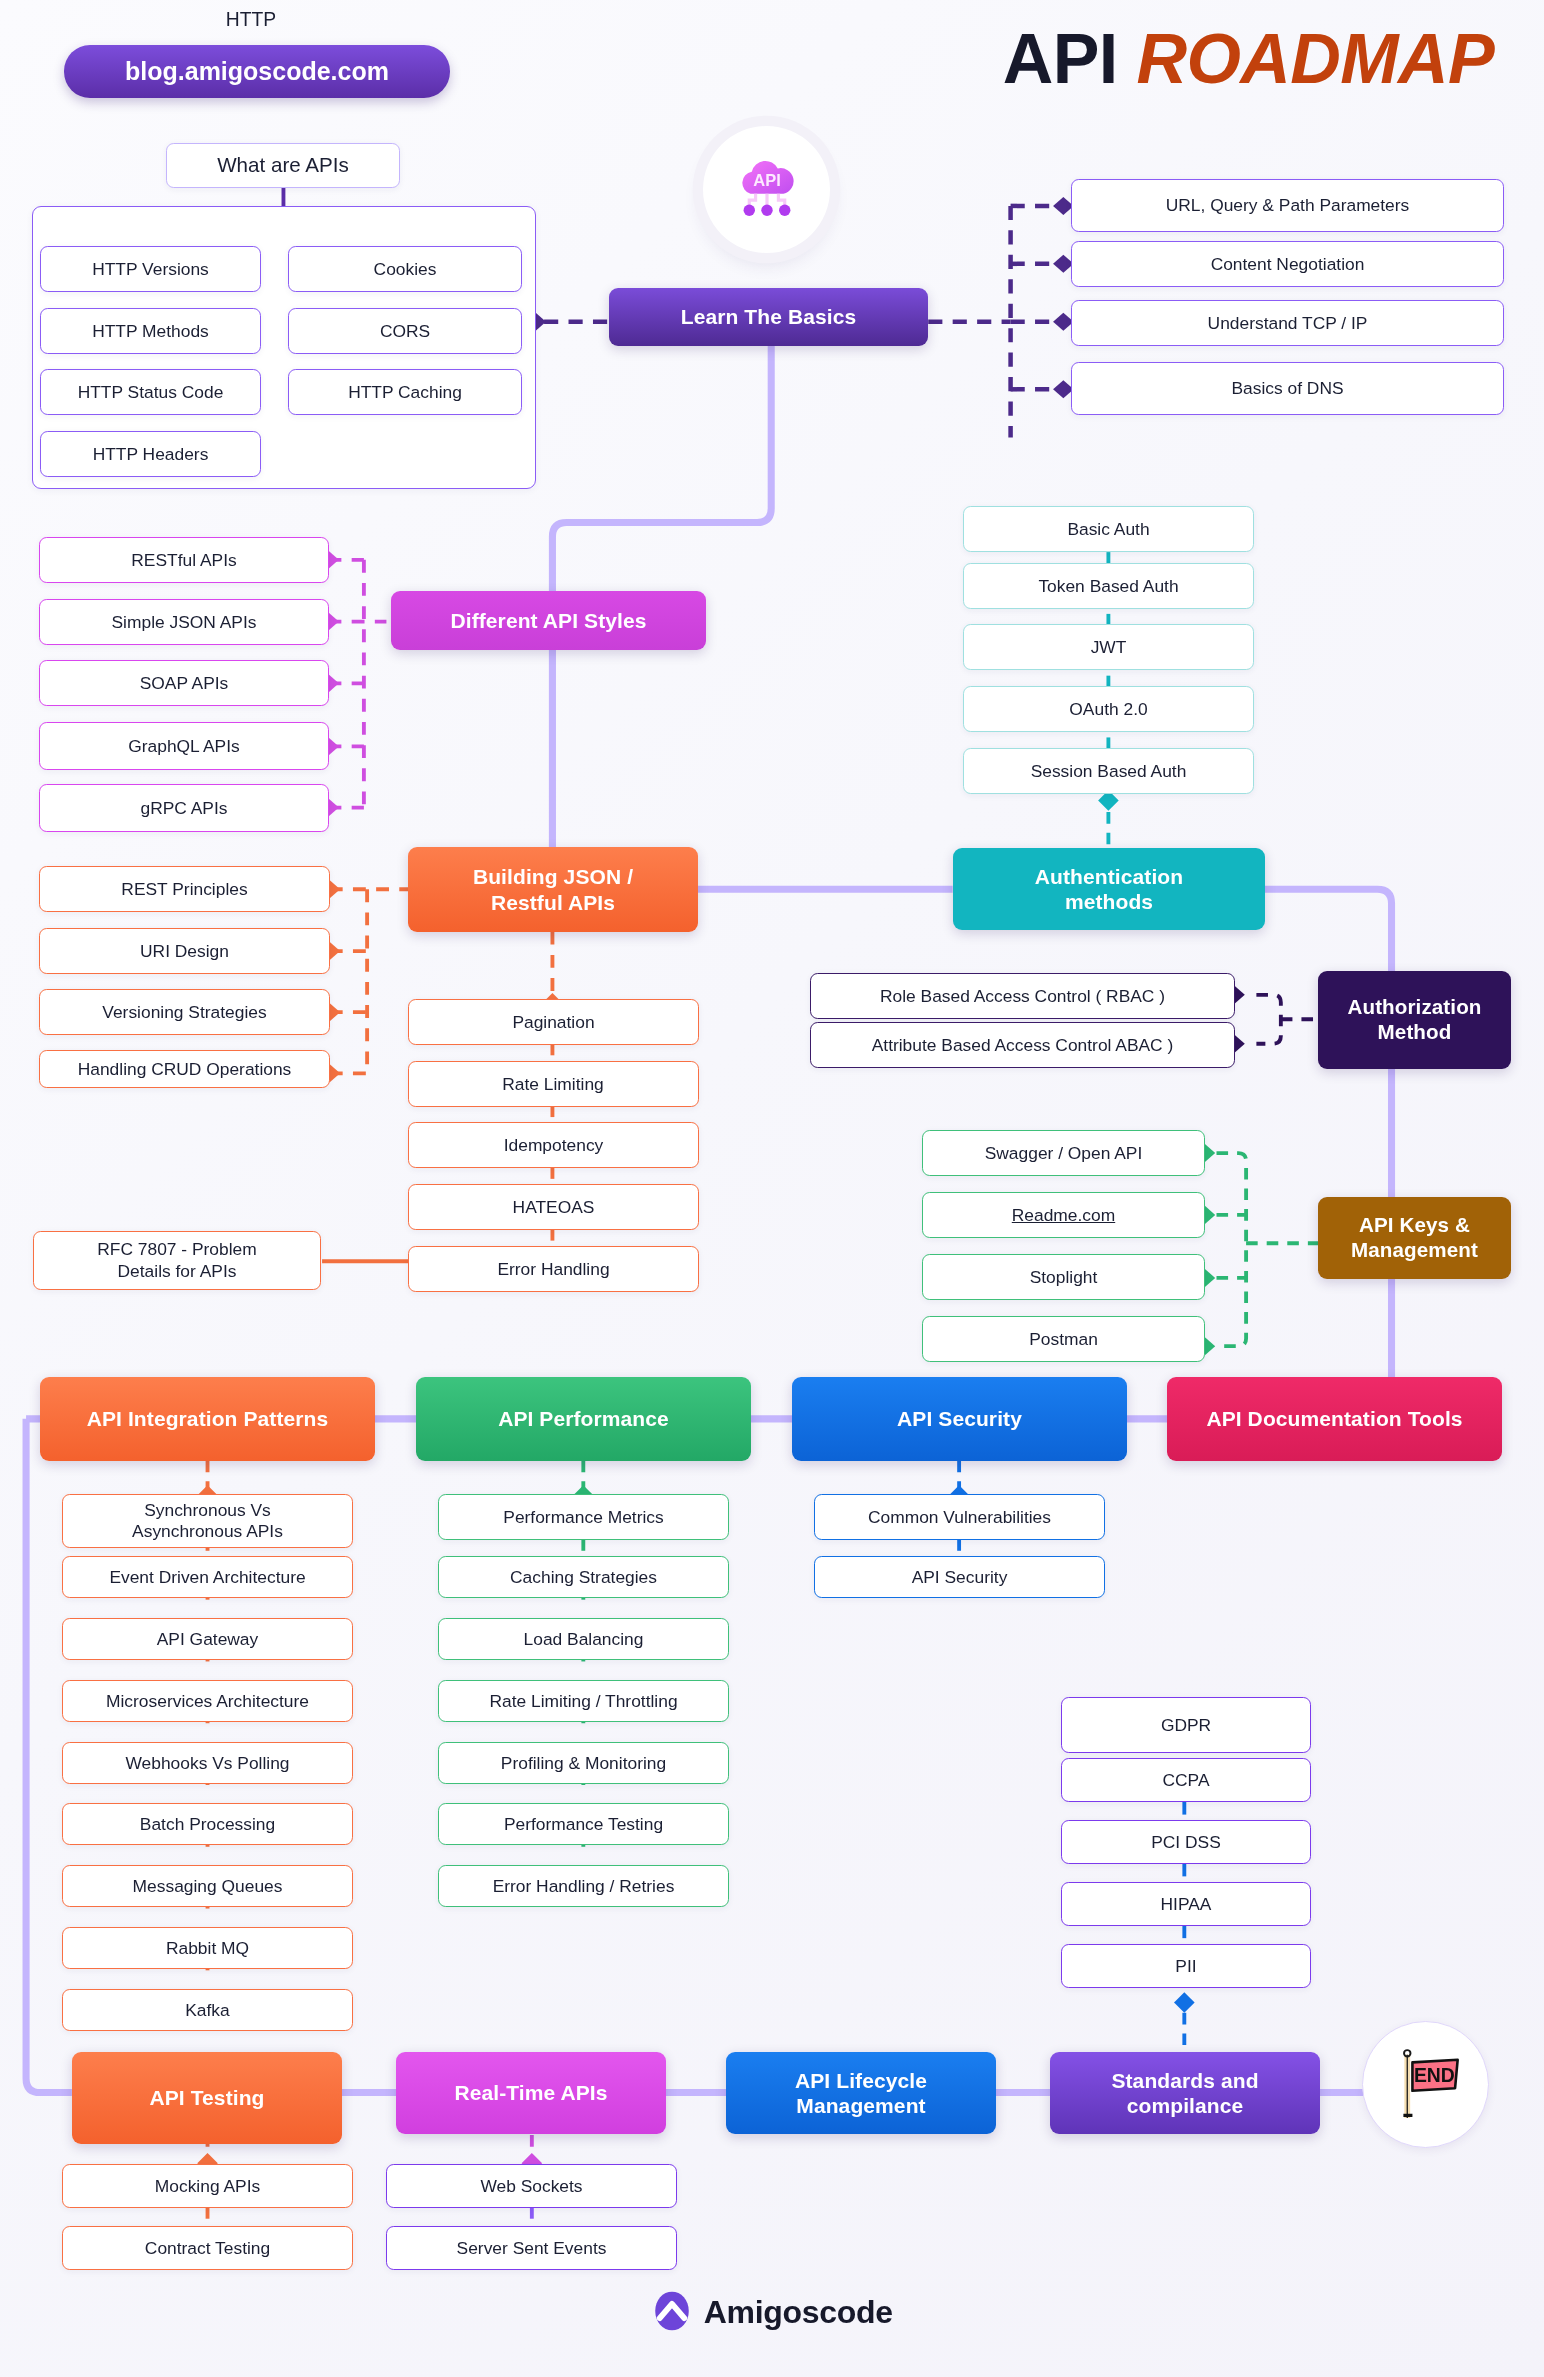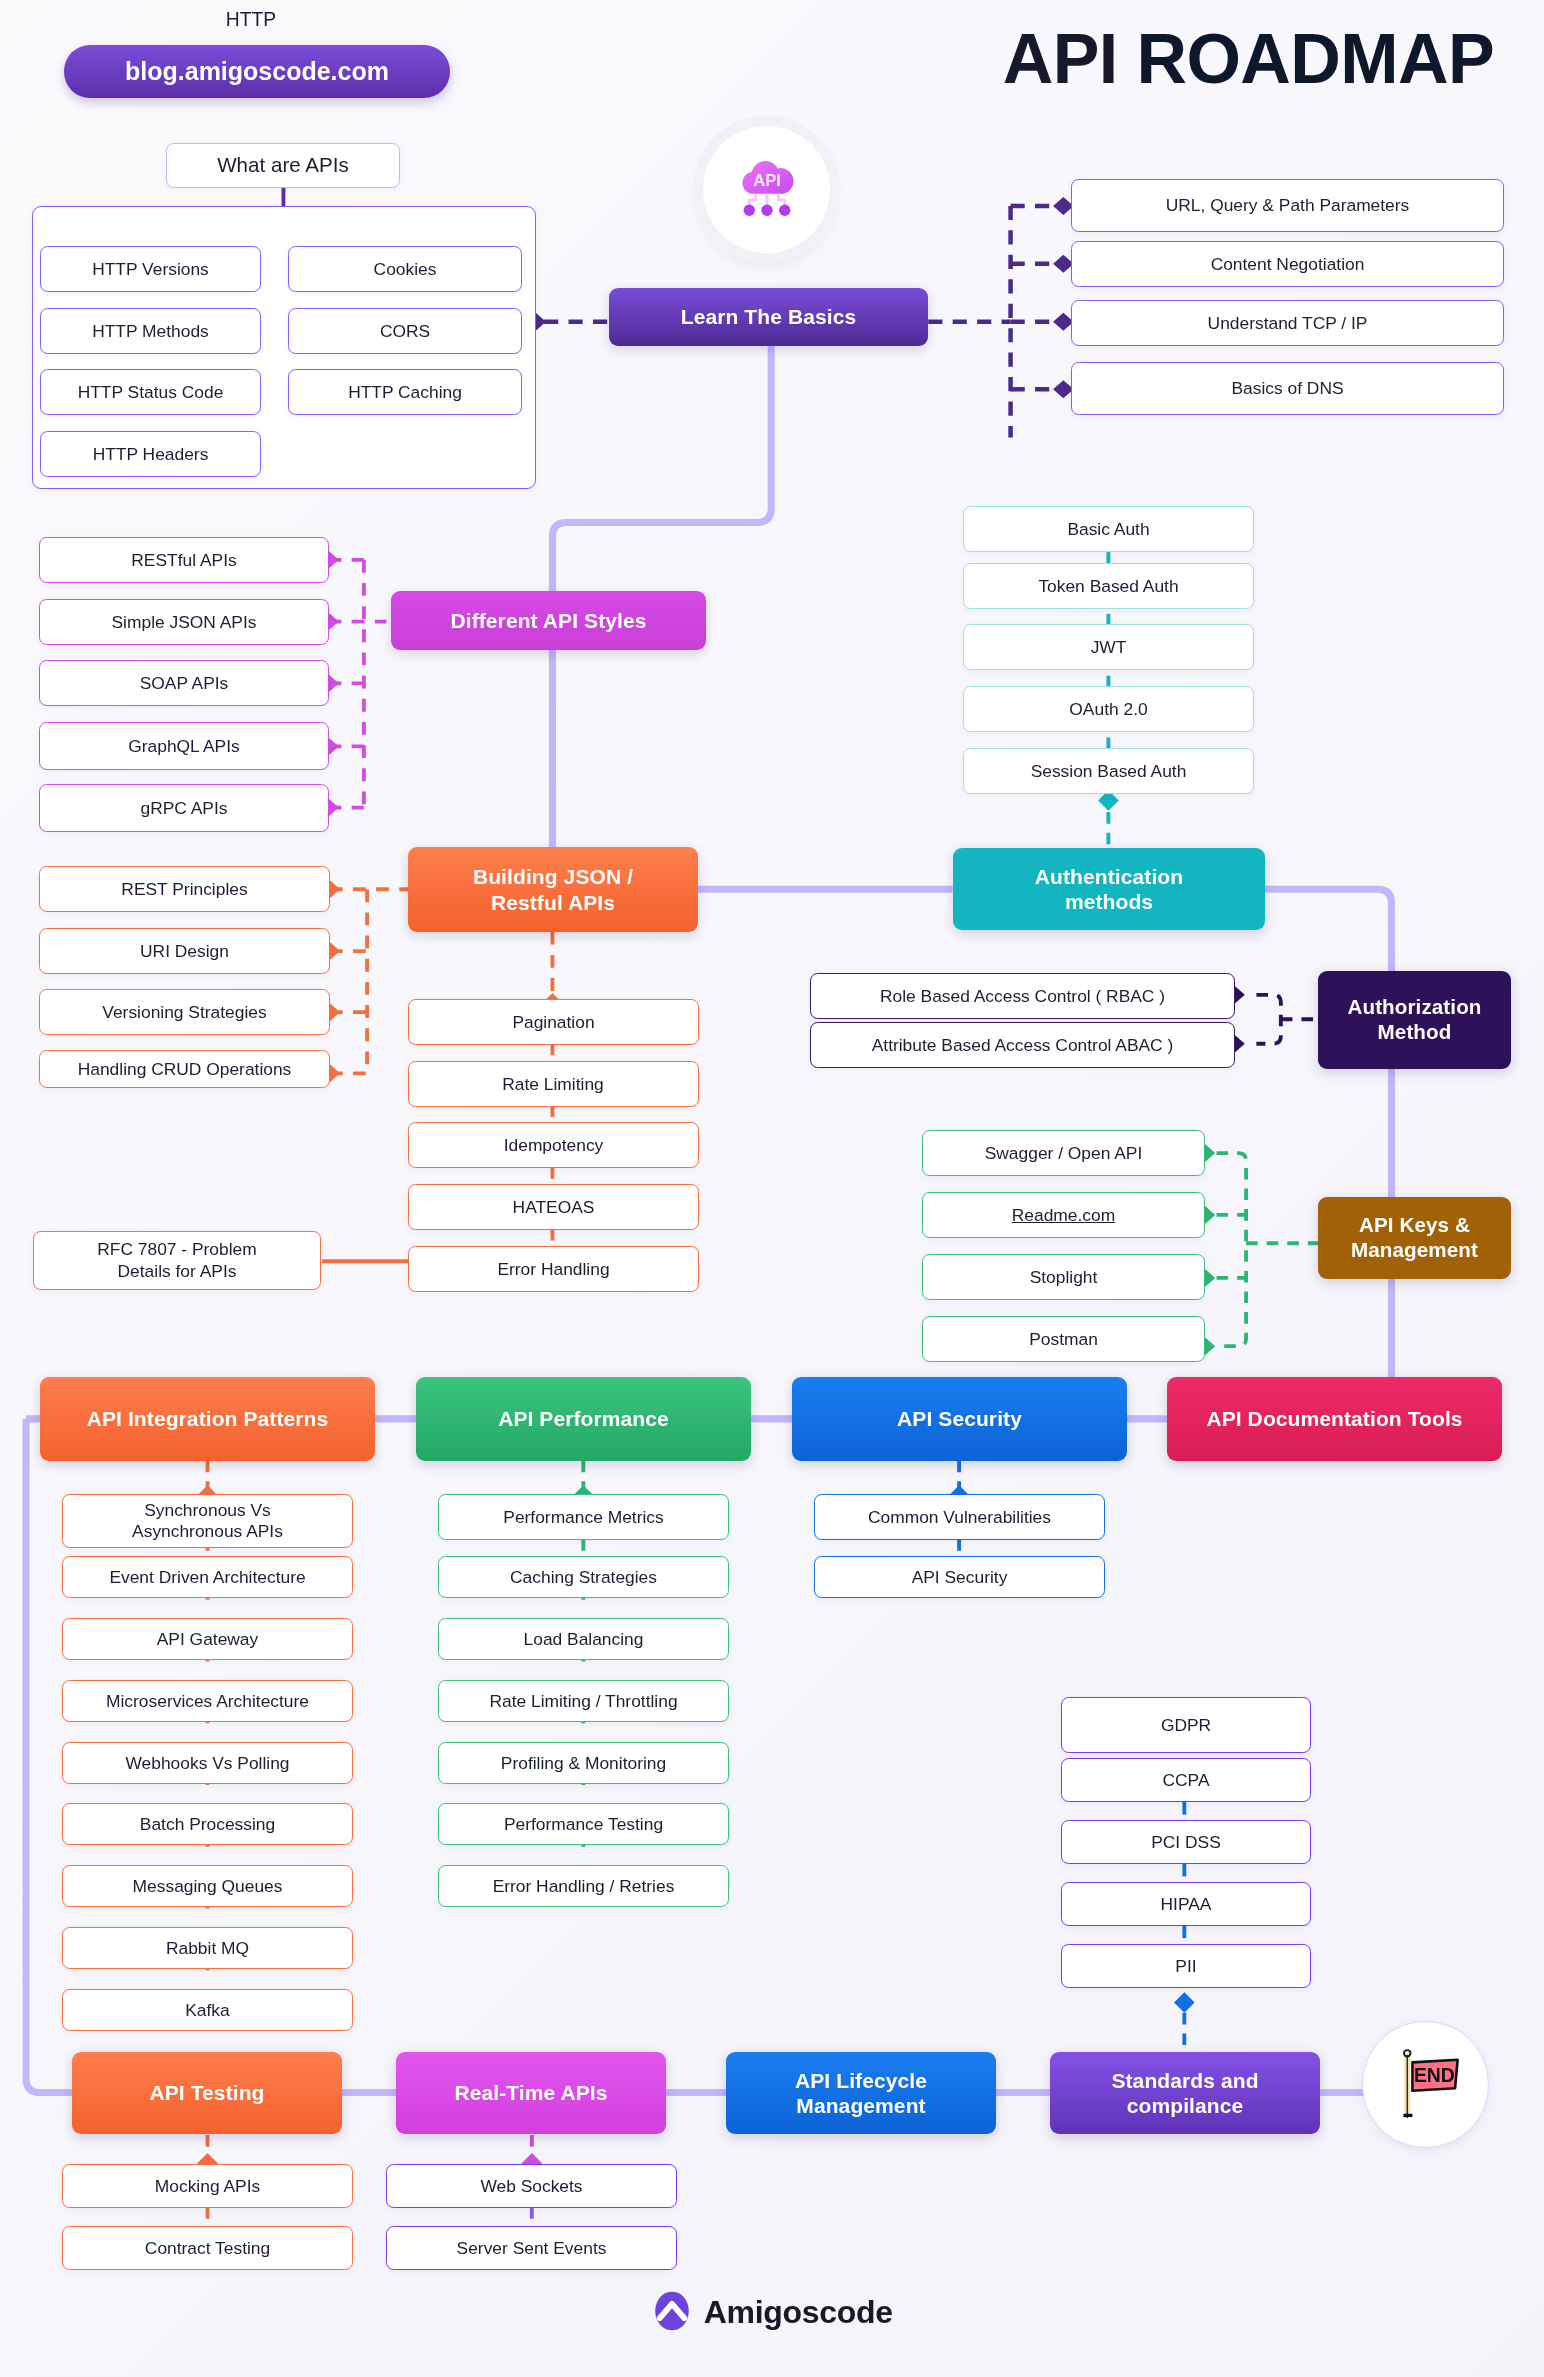--- a/index.html
+++ b/index.html
@@ -52,21 +52,21 @@
     color:#fff;display:flex;align-items:center;justify-content:center;
     font-size:25px;font-weight:bold;
     box-shadow:0 4.5px 10.3px rgba(60,30,120,.25);
   }
   #roadmap-title{
     position:absolute;right:51px;top:19.3px;
     font-size:70px;font-weight:bold;letter-spacing:-0.6px;
     white-space:nowrap;
   }
   #roadmap-title .t1{color:#17192b;}
-  #roadmap-title .t2{color:#0f172a;}
+  #roadmap-title .t2{color:#c2410c;font-style:italic;}
 
   
   #api-badge{
     position:absolute;left:703px;top:126px;width:127px;height:127px;
     border-radius:50%;background:#ffffff;
     box-shadow:0 0 0 10.3px #f3f1f8, 0 9px 19.3px rgba(60,40,110,.14);
     display:flex;align-items:center;justify-content:center;
   }
 
   
@@ -357,21 +357,21 @@
 
 <div class="node b-blue" style="left:814px;top:1494px;width:291px;height:46px;">Common Vulnerabilities</div>
 <div class="node b-blue" style="left:814px;top:1556px;width:291px;height:42px;">API Security</div>
 
 <div class="node b-violet" style="left:1061px;top:1697px;width:250px;height:56px;">GDPR</div>
 <div class="node b-violet" style="left:1061px;top:1758px;width:250px;height:44px;">CCPA</div>
 <div class="node b-violet" style="left:1061px;top:1820px;width:250px;height:44px;">PCI DSS</div>
 <div class="node b-violet" style="left:1061px;top:1882px;width:250px;height:44px;">HIPAA</div>
 <div class="node b-violet" style="left:1061px;top:1944px;width:250px;height:44px;">PII</div>
 
-<div class="pill" style="left:72px;top:2052px;width:270px;height:82px;background:linear-gradient(180deg,#fd7e4c 0%,#f4612d 100%);">API Testing</div>
+<div class="pill" style="left:72px;top:2052px;width:270px;height:92px;background:linear-gradient(180deg,#fd7e4c 0%,#f4612d 100%);">API Testing</div>
 <div class="pill" style="left:396px;top:2052px;width:270px;height:82px;background:linear-gradient(180deg,#e356ee 0%,#d13fdf 100%);">Real-Time APIs</div>
 <div class="pill" style="left:726px;top:2052px;width:270px;height:82px;background:linear-gradient(180deg,#1a7ef0 0%,#0c63d6 100%);flex-direction:column;">
   <span>API Lifecycle</span>
   <span>Management</span>
 </div>
 <div class="pill" style="left:1050px;top:2052px;width:270px;height:82px;background:linear-gradient(180deg,#8451e6 0%,#5f34b8 100%);flex-direction:column;">
   <span>Standards and</span>
   <span>compilance</span>
 </div>
 

